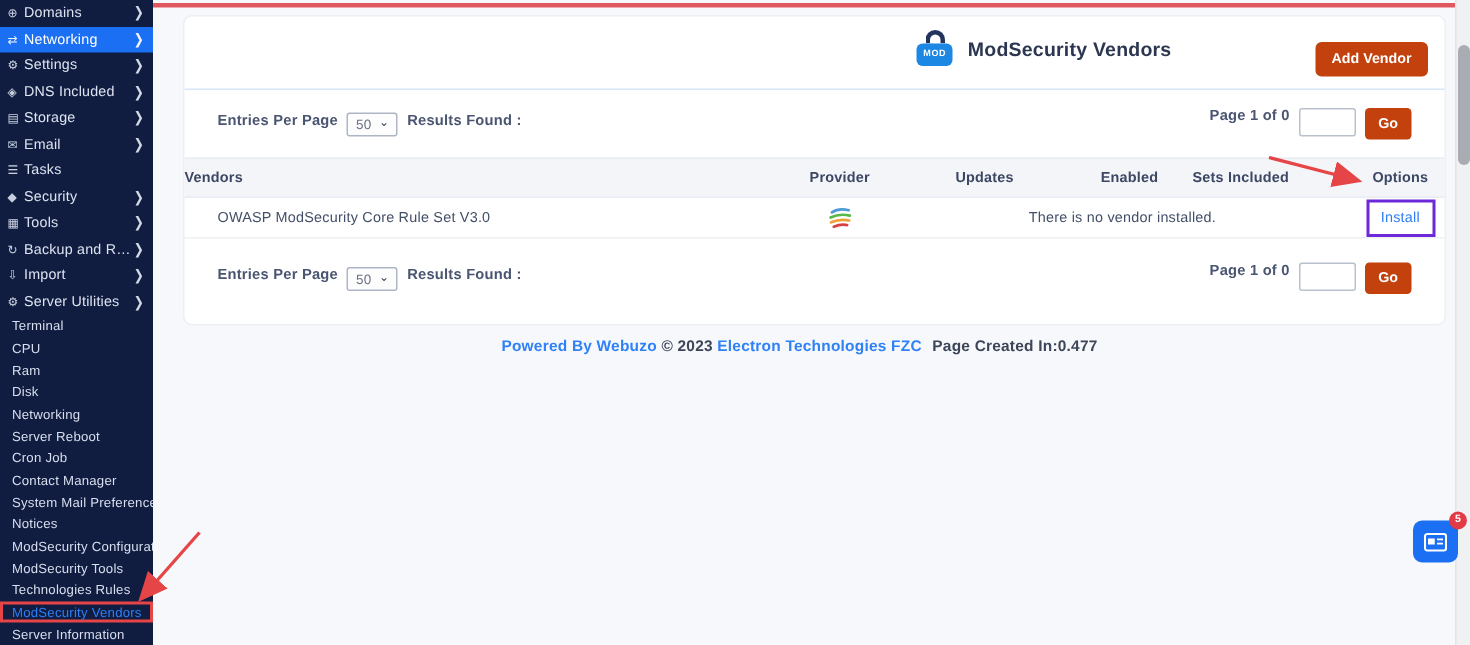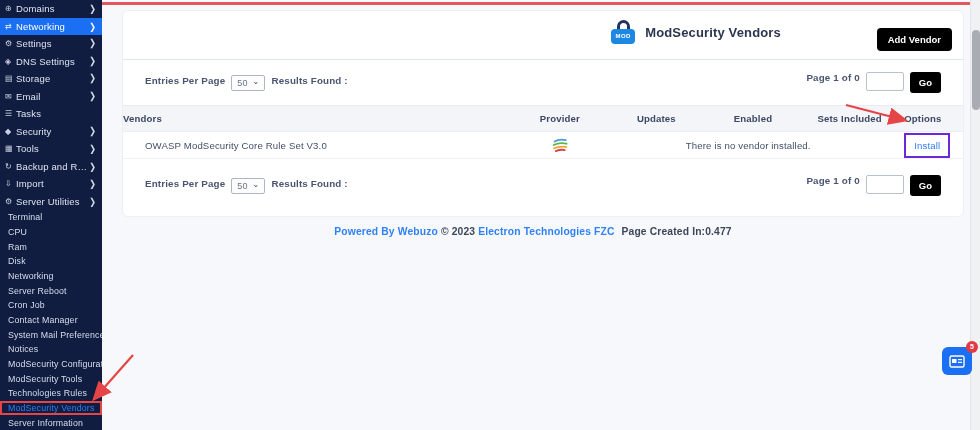--- a/index.html
+++ b/index.html
@@ -49,21 +49,21 @@
   .mod-lock { width: 26px; text-align: center; }
   .shackle { width: 13px; height: 9px; border: 3px solid #22335e; border-bottom: none;
     border-radius: 7px 7px 0 0; margin: 0 auto; }
   .lock-body { width: 24px; height: 15px; background: #1d87e4; border-radius: 4px;
     color: #fff; font-size: 6px; font-weight: bold; line-height: 15px; text-align: center;
     margin: 0 auto; letter-spacing: .4px; }
   .page-title { font-size: 13px; font-weight: 700; color: #2c3650; white-space: nowrap; }
   .add-vendor { position: absolute; right: 11px; top: 17px; }
 
   .btn { border: none; cursor: pointer; font-family: "Liberation Sans", sans-serif; }
-  .btn-primary { background: #000000; color: #fff; border-radius: 4px;
+  .btn-primary { background: #c2410c; color: #fff; border-radius: 4px;
     font-size: 9.5px; font-weight: 600; padding: 6px 11px; }
   .btn-go { padding: 5px 9px; border-radius: 3px; }
 
   .divider-blue { height: 1px; background: #d9e6f7; margin-top: 6px; }
 
   .toolbar-row { display: flex; align-items: center; justify-content: space-between;
     padding: 12px 22px 10px 22px; }
   .toolbar-left, .toolbar-right { display: flex; align-items: flex-start; gap: 6px; }
   .lbl { font-size: 9.8px; font-weight: 600; color: #4a5571; white-space: nowrap; }
   .select { display: inline-flex; align-items: center; gap: 5px;
@@ -78,22 +78,22 @@
   .tbl-head { display: flex; background: #f3f5f9; border-top: 1px solid #e9ecf2;
     border-bottom: 1px solid #e9ecf2; font-weight: 700; color: #3c4763; }
   .tbl-head > .c { padding: 7px 0; }
   .tbl-row { display: flex; align-items: center; border-bottom: 1px solid #eef0f4;
     color: #434f68; min-height: 27px; }
   .c { white-space: nowrap; }
   .c-vendors { width: 47%; padding-left: 22px; text-align: left; }
   .c-provider { width: 10%; text-align: center; }
   .c-enabled { width: 10%; text-align: center; }
   .c-updates { width: 13%; text-align: center; }
-  .c-sets { width: 13%; text-align: center; }
-  .c-options { width: 7%; }
+  .c-sets { width: 13%; }
+  .c-options { width: 7%; text-align: center; }
   .provider-logo { vertical-align: middle; }
   .install-box { display: inline-block; border: 2px solid #6d28d9; padding: 5px 8px; }
   .install-link { color: #2f7df6; text-decoration: none; font-size: 9.6px; cursor: pointer; }
 
   
   .footer { position: absolute; left: 0; right: 16px; top: 200px; text-align: center; }
   .time-note { font-size: 10.3px; font-weight: 600; color: #3c4658; }
   .powered { margin-top: 26px; font-size: 10.3px; font-weight: 700; color: #3c4658; }
   .powered a { color: #2f81f7; text-decoration: none; cursor: pointer; }
   .created { margin-left: 4px; }
@@ -127,21 +127,21 @@
       <span class="nav-label">Networking</span>
       <span class="nav-chev">❯</span>
     </div>
     <div class="nav-item">
       <span class="nav-ic">⚙</span>
       <span class="nav-label">Settings</span>
       <span class="nav-chev">❯</span>
     </div>
     <div class="nav-item">
       <span class="nav-ic">◈</span>
-      <span class="nav-label">DNS Settings</span>
+      <span class="nav-label">DNS Included</span>
       <span class="nav-chev">❯</span>
     </div>
     <div class="nav-item">
       <span class="nav-ic">▤</span>
       <span class="nav-label">Storage</span>
       <span class="nav-chev">❯</span>
     </div>
     <div class="nav-item">
       <span class="nav-ic">✉</span>
       <span class="nav-label">Email</span>

